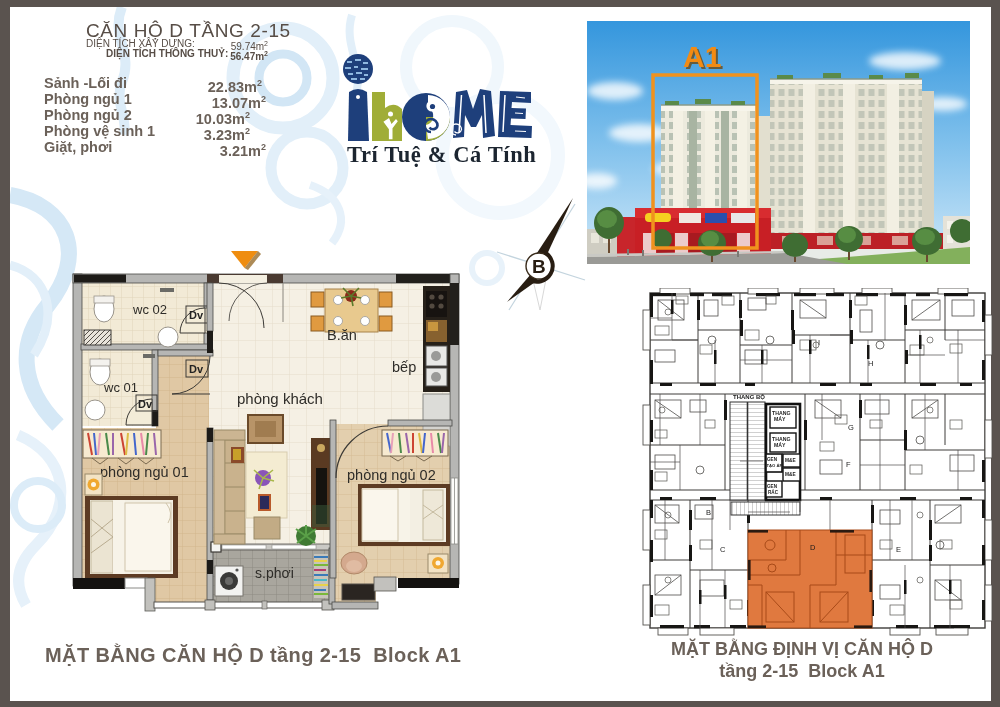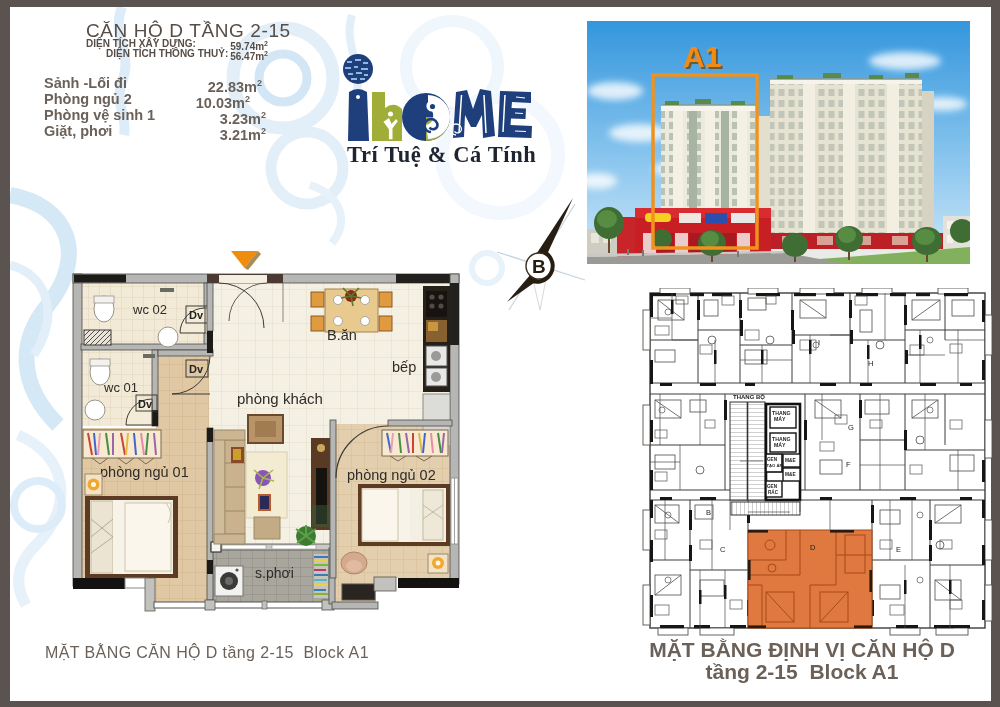--- a/index.html
+++ b/index.html
@@ -25,28 +25,29 @@
     <path d="M10 195 C 68 205 88 255 48 305 C 18 341 18 385 58 425" stroke-width="16" stroke="#d5e8f6"></path>
     <path d="M10 265 C 48 275 60 315 34 355" stroke-width="9" stroke="#e2eff9"></path>
     <path d="M18 435 C 66 455 76 505 36 545 C 16 565 14 585 26 605" stroke-width="11" stroke="#e6f1fa"></path>
     <circle cx="38" cy="505" r="24" stroke-width="8" stroke="#dcecf8"></circle>
     <path d="M310 185 C 340 195 350 220 332 243" stroke-width="8" stroke="#e6f1fa"></path>
   </g>
 </svg>
 
 <div class="abs" style="left:86px;top:20px;width:182px;color:#574d46;">
   <div style="font-size:19px;font-weight:normal;letter-spacing:0.6px;white-space:nowrap;">CĂN HỘ D TẦNG 2-15</div>
-  <div style="position:relative;font-size:10px;line-height:10.4px;font-weight:bold;margin-top:-3px;white-space:nowrap;">DIỆN TÍCH XÂY DỰNG:<span style="position:absolute;right:0">59.74m<span style="font-size:7px;vertical-align:super">2</span></span></div>
+  <div style="position:relative;font-size:10px;line-height:10.4px;font-weight:normal;margin-top:-3px;white-space:nowrap;">DIỆN TÍCH XÂY DỰNG:<span style="position:absolute;right:0">59.74m<span style="font-size:7px;vertical-align:super">2</span></span></div>
   <div style="position:relative;font-size:10px;line-height:10.4px;font-weight:bold;white-space:nowrap;padding-left:20px;">DIỆN TÍCH THÔNG THUỶ:<span style="position:absolute;right:0">56.47m<span style="font-size:7px;vertical-align:super">2</span></span></div>
 </div>
 
 <div class="abs" style="left:44px;top:75px;width:222px;font-size:14.5px;font-weight:bold;color:#6b6159;line-height:16.1px;">
   <div style="position:relative;">Sảnh -Lối đi<span style="position:absolute;right:4px">22.83m<span style="font-size:9px;vertical-align:super">2</span></span></div>
+  <div style="position:relative;">Phòng ngủ 1<span style="position:absolute;right:0">13.07m<span style="font-size:9px;vertical-align:super">2</span></span></div>
   <div style="position:relative;">Phòng ngủ 2<span style="position:absolute;right:16px">10.03m<span style="font-size:9px;vertical-align:super">2</span></span></div>
-  <div style="position:relative;">Phòng vệ sinh 1<span style="position:absolute;right:0">3.23m<span style="font-size:9px;vertical-align:super">2</span></span></div>
+  <div style="position:relative;">Phòng vệ sinh 1<span style="position:absolute;right:16px">3.23m<span style="font-size:9px;vertical-align:super">2</span></span></div>
   <div style="position:relative;">Giặt, phơi<span style="position:absolute;right:0">3.21m<span style="font-size:9px;vertical-align:super">2</span></span></div>
 </div>
 
 <svg class="abs" style="left:335px;top:47px" width="210" height="120" viewBox="0 0 210 120">
 
   <g>
     <circle cx="23" cy="22" r="15" fill="#1e3f7b"></circle>
     <g fill="#8fb8e0">
       <rect x="12" y="14" width="5" height="2"></rect>
         <rect x="20" y="12" width="6" height="2"></rect>
@@ -250,23 +251,23 @@
     <path d="M90 14 L24 120" stroke="#c3d4de" stroke-width="1.2"></path>
     <path d="M55 120 L48 90 L62 84 Z" fill="#ffffff" stroke="#d8d8d8" stroke-width="1"></path>
     <polygon points="88,8 50,66 59,71" fill="#281d12"></polygon>
     <polygon points="22,112 46,84 53,90" fill="#281d12"></polygon>
     <circle cx="54" cy="76" r="13" fill="#ffffff" stroke="#3a2c1c" stroke-width="1.4"></circle>
     <path d="M60 62.5 A15 15 0 0 1 44 89.5" stroke="#281d12" stroke-width="4" fill="none"></path>
     <text x="47" y="83" font-family="Liberation Sans, sans-serif" font-size="19" font-weight="bold" fill="#281d12" transform="rotate(0.02 54 76)" style="text-rendering:geometricPrecision">B</text>
   </g>
 </svg>
 
-<div class="abs" style="left:45px;top:644px;font-size:16px;letter-spacing:0.4px;font-weight:normal;color:#6b6159;">MẶT BẰNG CĂN HỘ D tầng 2-15&nbsp; Block A1</div>
-
-<div class="abs" style="left:632px;top:639px;width:340px;text-align:center;font-size:21px;font-weight:bold;color:#6b6159;line-height:21.5px;">MẶT BẰNG ĐỊNH VỊ CĂN HỘ D<br>tầng 2-15&nbsp; Block A1</div>
+<div class="abs" style="left:45px;top:644px;font-size:20px;letter-spacing:0.4px;font-weight:bold;color:#6b6159;">MẶT BẰNG CĂN HỘ D tầng 2-15&nbsp; Block A1</div>
+
+<div class="abs" style="left:632px;top:639px;width:340px;text-align:center;font-size:18px;font-weight:bold;color:#6b6159;line-height:21.5px;">MẶT BẰNG ĐỊNH VỊ CĂN HỘ D<br>tầng 2-15&nbsp; Block A1</div>
 
 <svg id="aptplan" class="abs" style="left:60px;top:250px" width="420" height="375" viewBox="60 250 420 375">
 <defs>
   <pattern id="tileWC" width="11" height="11" patternUnits="userSpaceOnUse">
     <rect width="11" height="11" fill="#f2ead6"></rect>
     <path d="M0 0H11M0 0V11" stroke="#e0d5ba" stroke-width="1"></path>
   </pattern>
   <pattern id="tileTan" width="13" height="13" patternUnits="userSpaceOnUse">
     <rect width="13" height="13" fill="#e0c8a4"></rect>
     <path d="M0 0H13M0 0V13" stroke="#d2b68c" stroke-width="1"></path>

